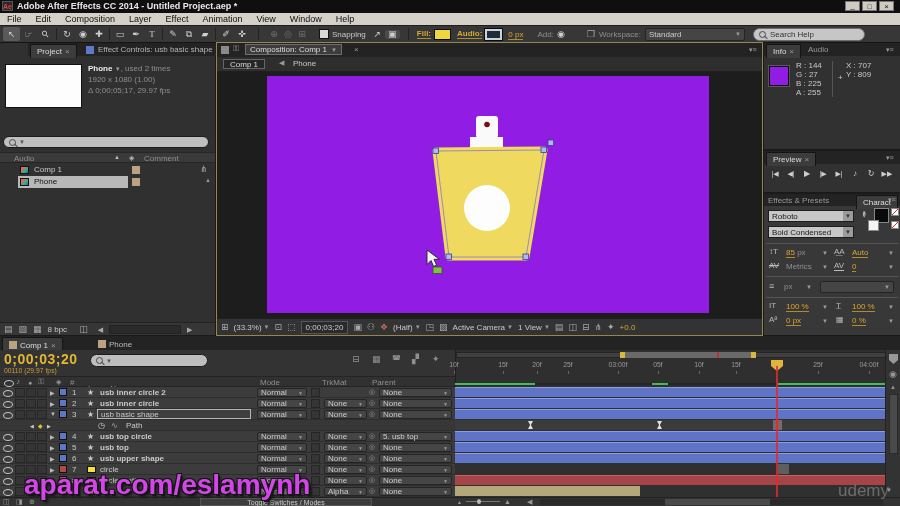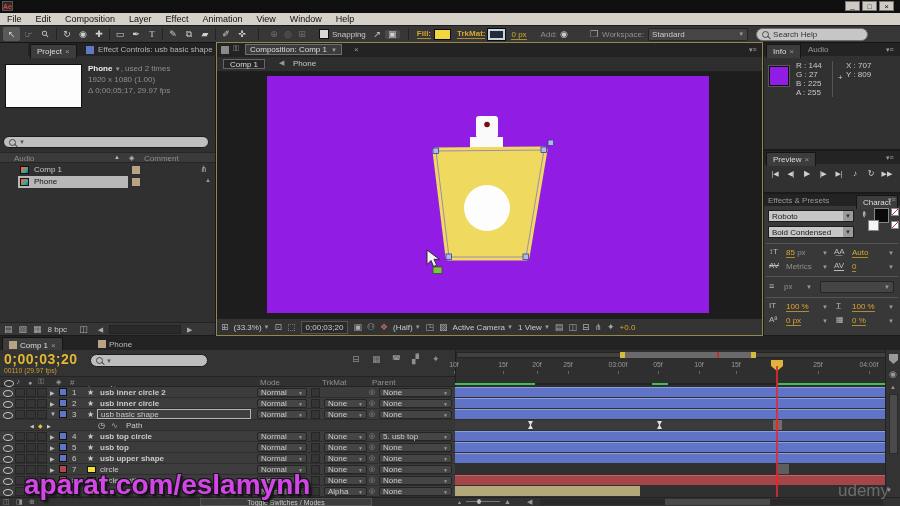--- a/index.html
+++ b/index.html
@@ -35,20 +35,21 @@
      text-shadow:-1px -1px 0 #151515,1px -1px 0 #151515,-1px 1px 0 #151515,2px 2px 0 #151515,3px 3px 3px rgba(0,0,0,.55);}
   .wm-brand{color:#737373;opacity:.9;}
 </style>
 </head>
 <body>
 
 <div id="app">
 
   <div class="r" style="left:0;top:0;width:900px;height:13px;background:#0f0f0f;">
     <span class="r" style="left:2px;top:1px;width:11px;height:10px;background:#2a2a2a;border:1px solid #555;color:#E04040;font-size:7px;font-weight:bold;text-align:center;line-height:10px;box-sizing:border-box;">Ae</span>
+    <span class="r tx" style="left:17px;top:1px;font-weight:bold;color:#E8E8E8;font-size:9px;">Adobe After Effects CC 2014 - Untitled Project.aep *</span>
     <span class="r" style="left:845px;top:1px;width:15px;height:10px;background:#CFCBC3;border:1px solid #777;color:#111;font-size:8px;text-align:center;line-height:7px;box-sizing:border-box;">_</span>
     <span class="r" style="left:862px;top:1px;width:15px;height:10px;background:#CFCBC3;border:1px solid #777;color:#111;font-size:7px;text-align:center;line-height:9px;box-sizing:border-box;">□</span>
     <span class="r" style="left:879px;top:1px;width:15px;height:10px;background:#CFCBC3;border:1px solid #777;color:#111;font-size:8px;text-align:center;line-height:9px;box-sizing:border-box;">×</span>
   </div>
 
   <div class="r" style="left:0;top:13px;width:900px;height:12px;background:#D5D1C9;display:flex;align-items:center;">
     <span style="font-size:9px;color:#111;padding:0 7px;">File</span>
     <span style="font-size:9px;color:#111;padding:0 7px;">Edit</span>
     <span style="font-size:9px;color:#111;padding:0 7px;">Composition</span>
     <span style="font-size:9px;color:#111;padding:0 7px;">Layer</span>
@@ -82,21 +83,21 @@
     <span class="ic" style="width:14px;text-align:center;opacity:.35;">⊕</span>
     <span class="ic" style="width:14px;text-align:center;opacity:.35;">◎</span>
     <span class="ic" style="width:14px;text-align:center;opacity:.35;">⊞</span>
     <span style="width:8px;height:8px;background:#D8D8D8;border:1px solid #111;margin:0 3px 0 10px;"></span>
     <span class="tx">Snapping</span>
     <span class="ic" style="width:15px;text-align:center;margin-left:4px;">↗</span>
     <span class="ic" style="width:15px;text-align:center;background:#4a4a4a;border-radius:2px;">▣</span>
     <span class="sep" style="height:12px;margin:0 8px;"></span>
     <span class="tx yu" style="font-weight:bold;">Fill:</span>
     <span class="sw" style="width:17px;height:11px;background:#F0D73F;border:1px solid #0c0c0c;margin:0 6px 0 3px;"></span>
-    <span class="tx yu" style="font-weight:bold;">TrkMat:</span>
+    <span class="tx yu" style="font-weight:bold;">Audio:</span>
     <span class="sw" style="width:17px;height:11px;background:#202c38;border:2px solid #C9D4DE;outline:1px solid #0c0c0c;margin:0 6px 0 3px;box-sizing:border-box;"></span>
     <span class="tx"><span class="yu">0 px</span></span>
     <span class="tx dim" style="margin-left:14px;">Add:</span>
     <span class="ic" style="margin-left:3px;">◉</span>
     <span class="ic" style="margin-left:22px;color:#aaa;">❒</span>
     <span class="tx dim" style="margin-left:4px;">Workspace:</span>
     <span class="dd" style="width:100px;height:13px;margin-left:4px;">
       <span>Standard</span>
         <span class="caret">▼</span>
     </span>

